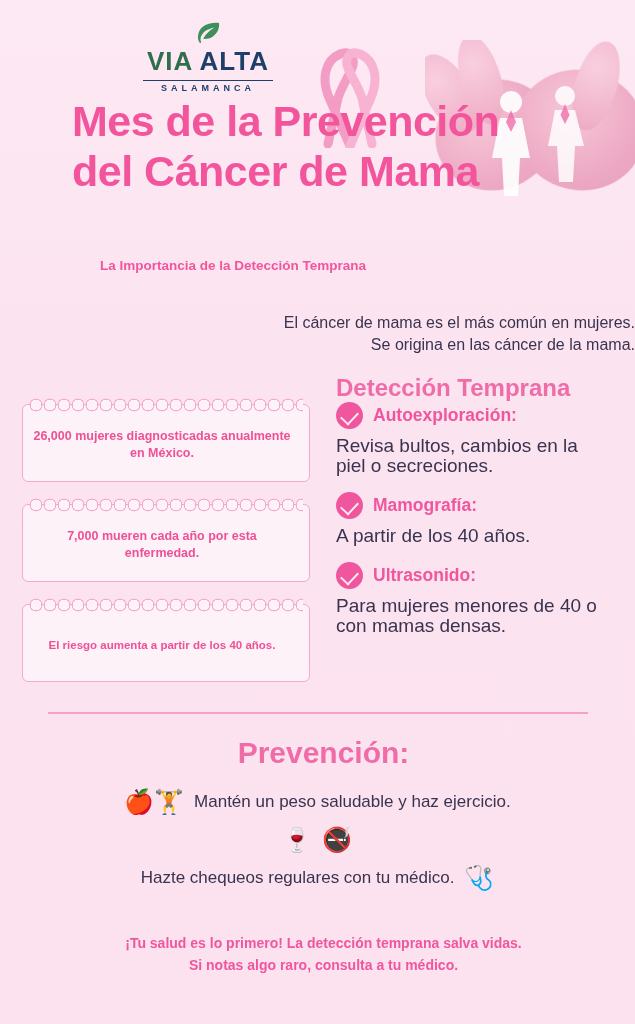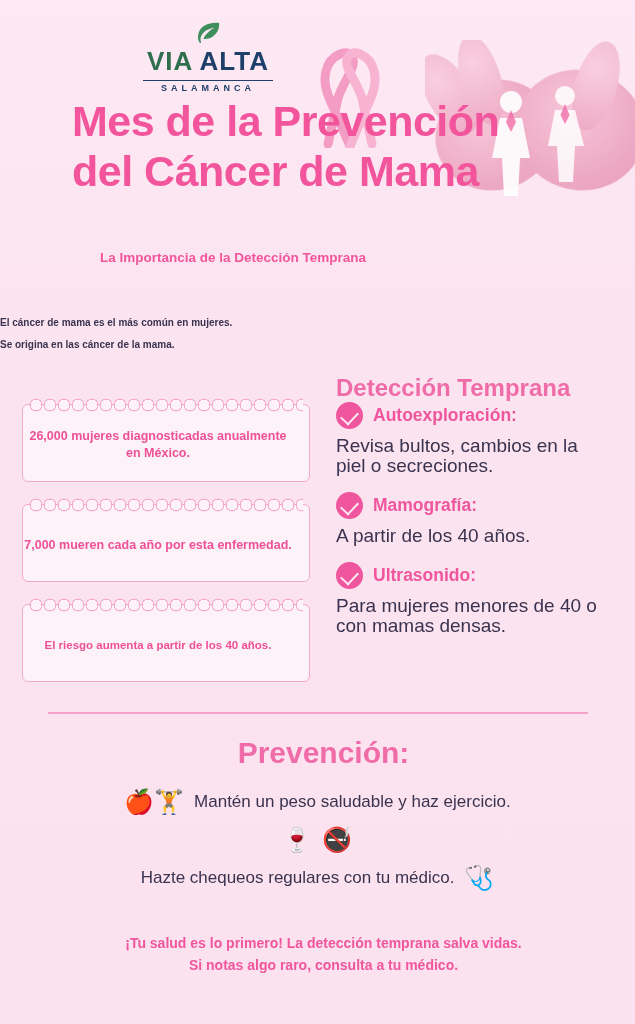--- a/index.html
+++ b/index.html
@@ -85,52 +85,52 @@
     width: 440px;
     font-size: 43px;
     line-height: 50px;
     font-weight: 800;
     color: #f2559c;
     letter-spacing: -0.5px;
   }
   .subtitle {
     position: absolute;
     left: 84px;
-    top: 250px;
+    top: 258px;
     font-size: 13.5px;
     font-weight: 700;
     color: #f2559c;
     padding-left: 16px;
   }
 
   .lead {
     position: absolute;
     left: 0;
     right: 0;
     top: 312px;
-    text-align: left;
-    font-size: 10px;
+    text-align: right;
+    font-size: 16px;
     line-height: 22px;
-    font-weight: 700;
+    font-weight: 400;
     color: #3a3350;
   }
 
   
   .stats {
     position: absolute;
     left: 22px;
     top: 404px;
     width: 288px;
   }
   .stat-card {
     position: relative;
     background: #fdf2f8;
     border: 1.5px solid #f5a9cd;
     border-radius: 6px;
-    padding: 22px 16px 18px 0;
+    padding: 22px 16px 18px 8px;
     margin-bottom: 22px;
     text-align: center;
     min-height: 78px;
     display: flex;
     align-items: center;
     justify-content: center;
   }
   .stat-card .scallop {
     position: absolute;
     left: 6px;

